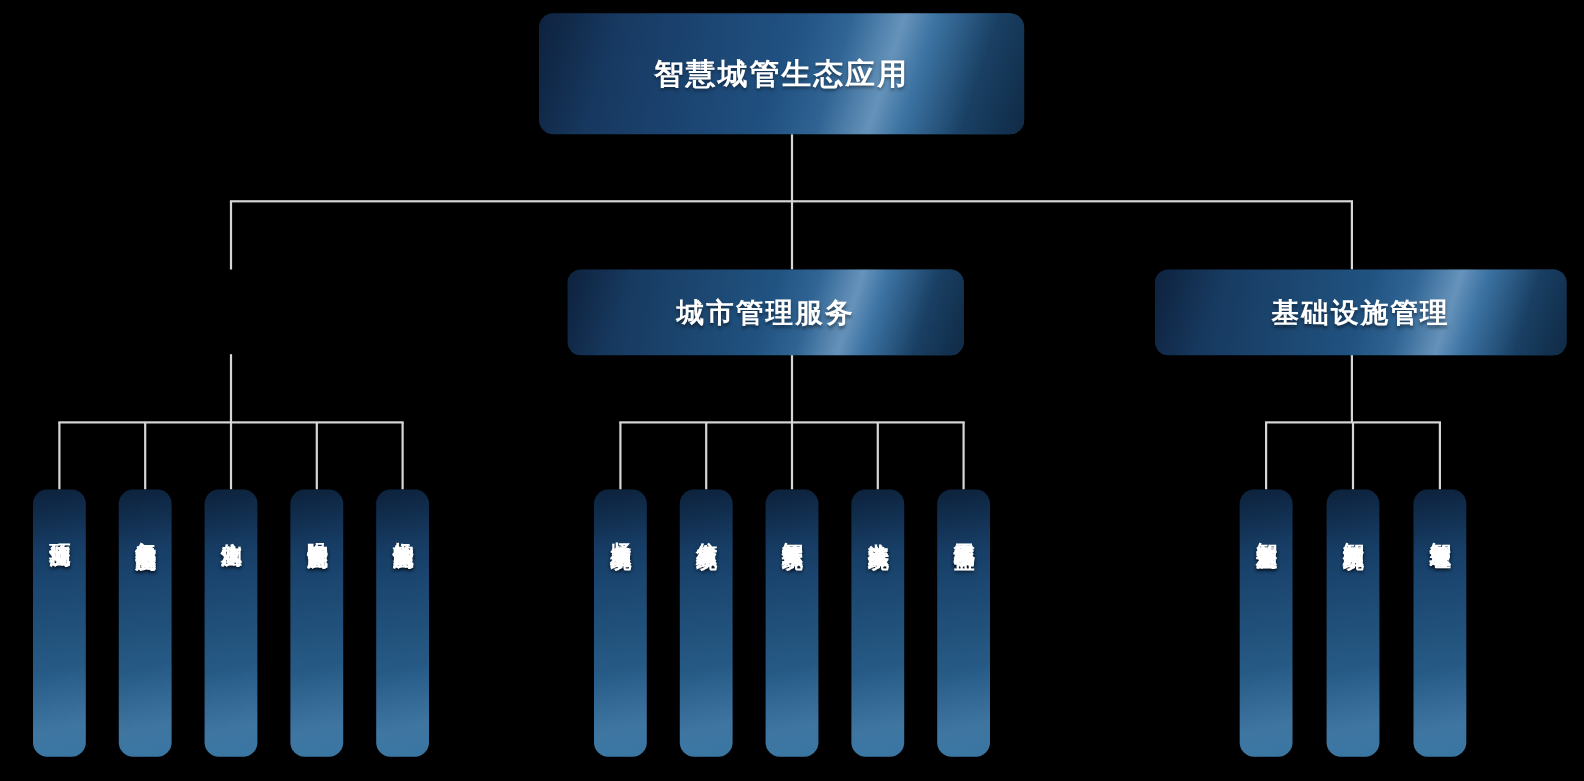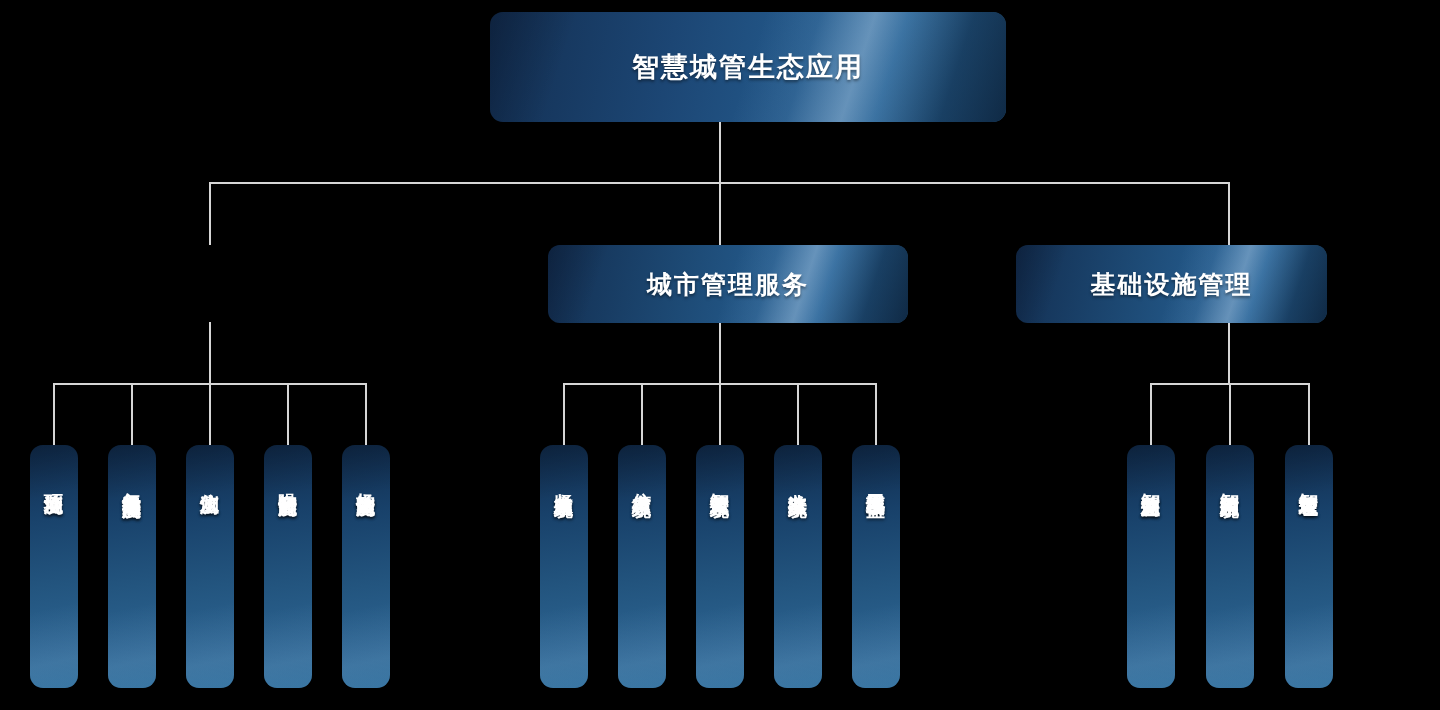--- a/index.html
+++ b/index.html
@@ -47,21 +47,21 @@
       rgba(0,0,0,0) 16%,
       rgba(0,0,0,0) 50%,
       rgba(160,198,230,0.10) 60%,
       rgba(205,228,248,0.38) 70%,
       rgba(150,190,222,0.18) 76%,
       rgba(7,25,47,0.50) 88%,
       rgba(5,20,40,0.75) 100%);
   }
   .node-root {
     left: 490px; top: 12px;
-    width: 516px; height: 110px;
+    width: 441px; height: 110px;
     border-radius: 13px;
     font-size: 27px;
     letter-spacing: 2px;
     background: linear-gradient(100deg, #132f52 0%, #1c4674 35%, #266093 70%, #2e6a9b 100%);
   }
   .node-branch {
     top: 245px;
     width: 360px; height: 78px;
     border-radius: 12px;
     font-size: 25px;
@@ -128,24 +128,24 @@
   <div class="cline" style="left:1228px; top:322px; width:2px; height:62px;"></div>
   <div class="cline" style="left:1150px; top:383px; width:160px; height:2px;"></div>
   <div class="cline" style="left:1150px; top:384px; width:2px; height:61px;"></div>
   <div class="cline" style="left:1229px; top:384px; width:2px; height:61px;"></div>
   <div class="cline" style="left:1308px; top:384px; width:2px; height:61px;"></div>
 
   <div class="node node-root gloss">
     <span>智慧城管生态应用</span>
   </div>
 
-  <div class="node node-branch gloss" style="left:548px;align-items:center;">
+  <div class="node node-branch gloss" style="left:516px;align-items:center;">
     <span>城市管理服务</span>
   </div>
-  <div class="node node-branch gloss" style="left:1016px; width:311px;">
+  <div class="node node-branch gloss" style="left:1050px; width:374px;">
     <span>基础设施管理</span>
   </div>
 
   <div class="node node-leaf" style="left:30px;">
     <span class="vtext">环境监测</span>
   </div>
   <div class="node node-leaf" style="left:108px;">
     <span class="vtext">气象与温湿度监测</span>
   </div>
   <div class="node node-leaf" style="left:186px;">

